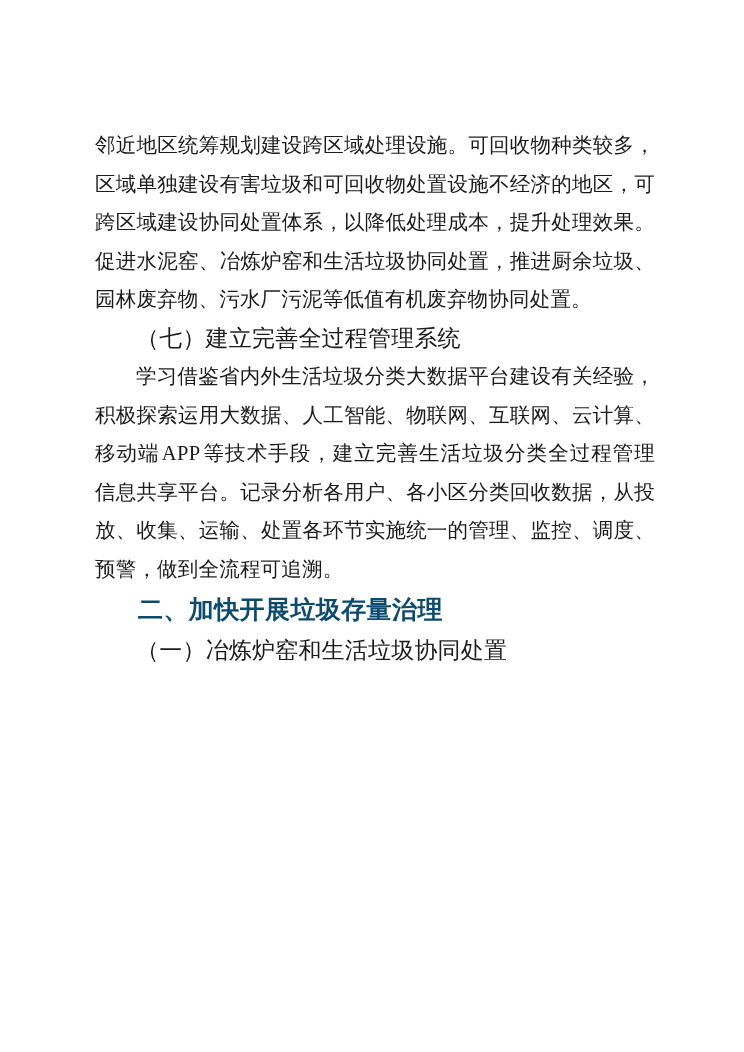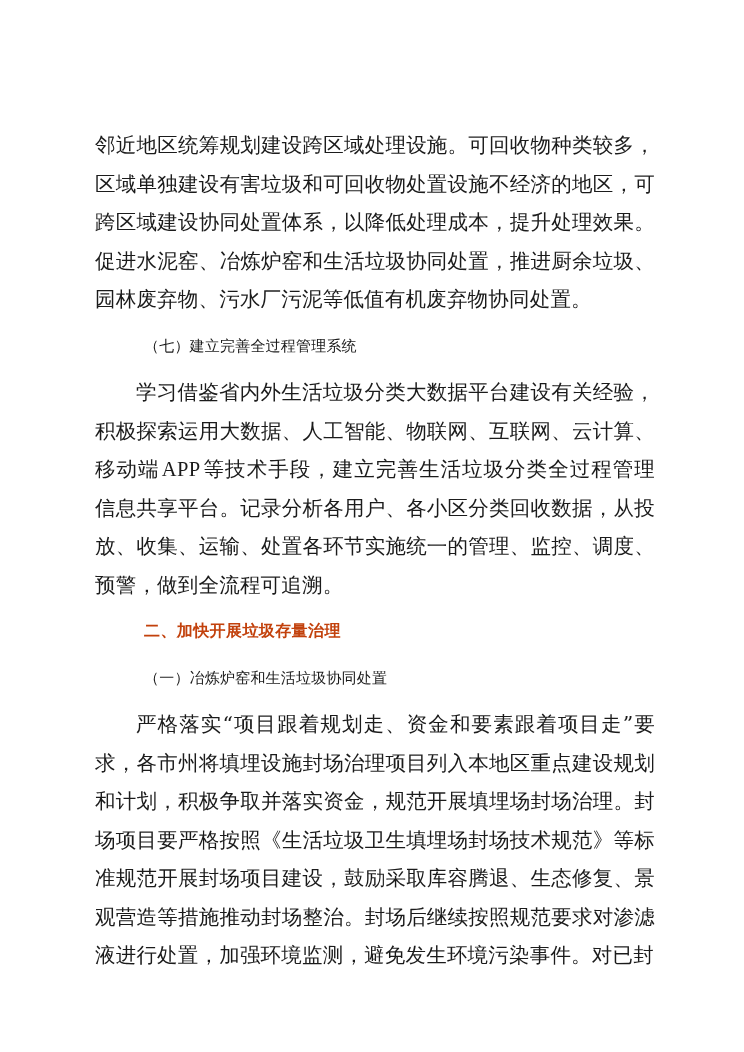--- a/index.html
+++ b/index.html
@@ -50,36 +50,36 @@
     text-indent: 41px;
   }
   
   .para.cont {
     text-indent: 0;
   }
 
   
   .heading-bold {
     font-family: "Liberation Sans", "DejaVu Sans", sans-serif;
-    font-size: 16px;
+    font-size: 25px;
     line-height: 38.5px;
     font-weight: bold;
     text-indent: 41px;
-    margin: 8px;
+    margin: 2px;
     letter-spacing: 0.4px;
-    color: #c2410c;
+    color: #0c4a6e;
   }
 
   
   .subheading {
     font-family: "DejaVu Serif", "Liberation Serif", serif;
-    font-size: 15px;
+    font-size: 23px;
     line-height: 38.5px;
     text-indent: 41px;
-    margin: 8px;
+    margin: 0;
     letter-spacing: 0.2px;
     color: #1b1b1b;
   }
 
   .latin {
     font-family: "Liberation Serif", "DejaVu Serif", serif;
     letter-spacing: 0.5px;
     padding: 0 2px;
     margin-top: 18px;
   }
@@ -107,18 +107,17 @@
     <p class="para cont">邻近地区统筹规划建设跨区域处理设施。可回收物种类较多，区域单独建设有害垃圾和可回收物处置设施不经济的地区，可跨区域建设协同处置体系，以降低处理成本，提升处理效果。促进水泥窑、冶炼炉窑和生活垃圾协同处置，推进厨余垃圾、园林废弃物、污水厂污泥等低值有机废弃物协同处置。</p>
 
     <p class="subheading">（七）建立完善全过程管理系统</p>
 
     <p class="para indent"><span>学习借鉴省内外生活垃圾分类大数据平台建设有关经验，积极探索运用大数据、人工智能、物联网、互联网、云计算、移动端</span><span class="latin">APP</span><span>等技术手段，建立完善生活垃圾分类全过程管理信息共享平台。记录分析各用户、各小区分类回收数据，从投放、收集、运输、处置各环节实施统一的管理、监控、调度、预警，做到全流程可追溯。</span></p>
 
     <p class="heading-bold">二、加快开展垃圾存量治理</p>
 
     <p class="subheading">（一）冶炼炉窑和生活垃圾协同处置</p>
 
-    <p class="para indent">严格落实“项目跟着规划走、资金和要素跟着项目走”要求，各市州将填埋设施封场治理项目列入本地区重点建设规划和计划，积极争取并落实资金，规范开展填埋场封场治理。封场项目要严格按照《生活垃圾卫生填埋场封场技术规范》等标准规范开展封场项目建设，鼓励采取库容腾退、生态修复、景观营造等措施推动封场整治。封场后继续按照规范要求对渗滤液进行处置，加强环境监测，避免发生环境污染事件。对已封</p>
 
   </div>
 
 
 </div>
 
 </body></html>

